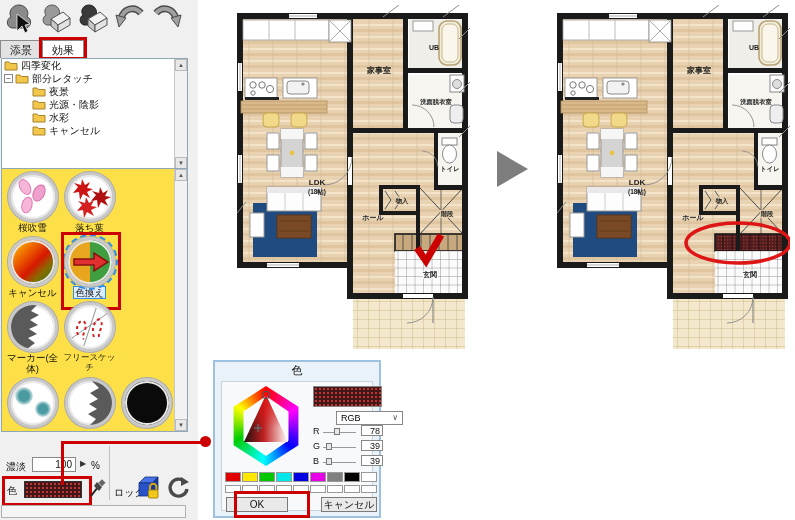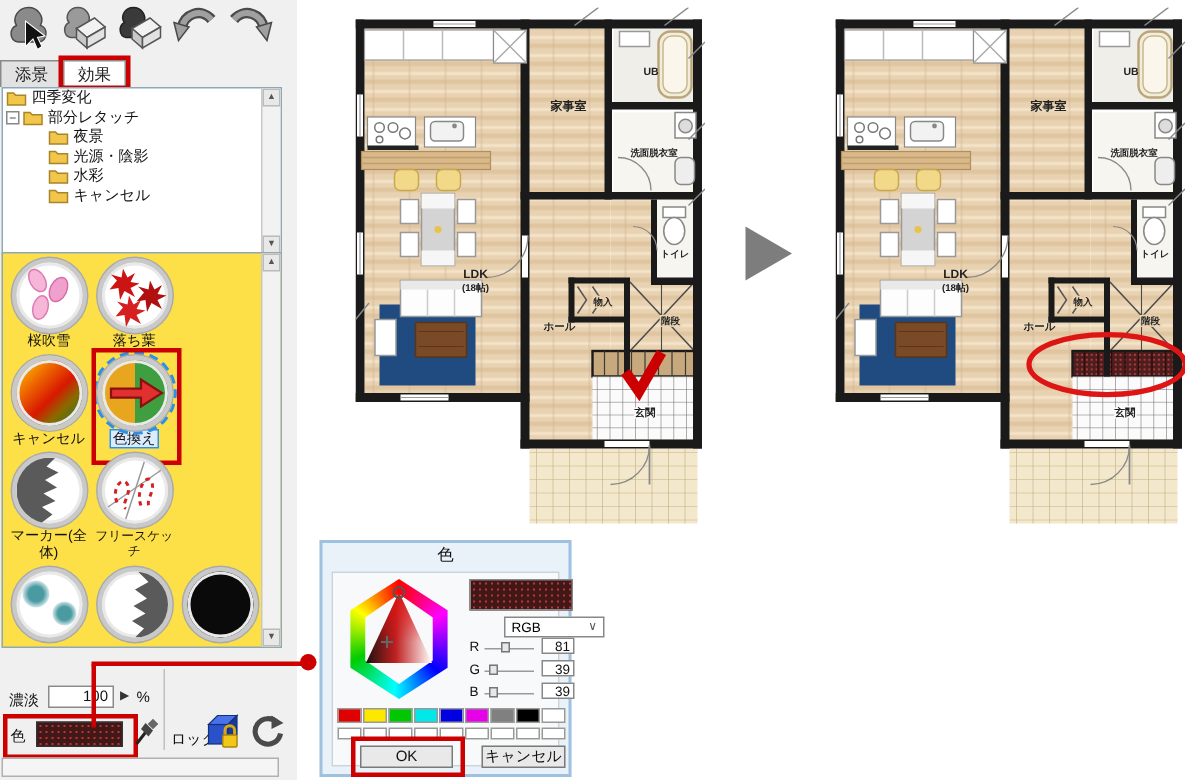--- a/index.html
+++ b/index.html
@@ -666,21 +666,21 @@
     </div>
     <div id="dlg-swatch"></div>
     <div id="dlg-mode">
       <span>RGB</span><span class="dd">∨</span>
     </div>
 
     <div class="sl-row" style="top:44px;">
       <span>R</span>
       <div class="sl-track"></div>
       <div class="sl-thumb" style="left:21px;"></div>
-      <div class="sl-val">81</div>
+      <div class="sl-val">78</div>
     </div>
     <div class="sl-row" style="top:59px;">
       <span>G</span>
       <div class="sl-track"></div>
       <div class="sl-thumb" style="left:13px;"></div>
       <div class="sl-val">39</div>
     </div>
     <div class="sl-row" style="top:74px;">
       <span>B</span>
       <div class="sl-track"></div>
@@ -704,17 +704,17 @@
       <span class="pal2"></span>
       <span class="pal2"></span>
       <span class="pal2"></span>
       <span class="pal2"></span>
       <span class="pal2"></span>
       <span class="pal2"></span>
       <span class="pal2"></span>
       <span class="pal2"></span>
     </div>
 
-    <div class="dlg-btn" style="left:18px;top:115px;width:62px;">OK</div>
+    <div class="dlg-btn" style="left:4px;top:115px;width:62px;">OK</div>
     <div class="annot-box" style="left:12px;top:109px;width:70px;height:21px;"></div>
     <div class="dlg-btn" style="left:99px;top:115px;width:56px;">キャンセル</div>
   </div>
 </div>
 
 </body></html>

